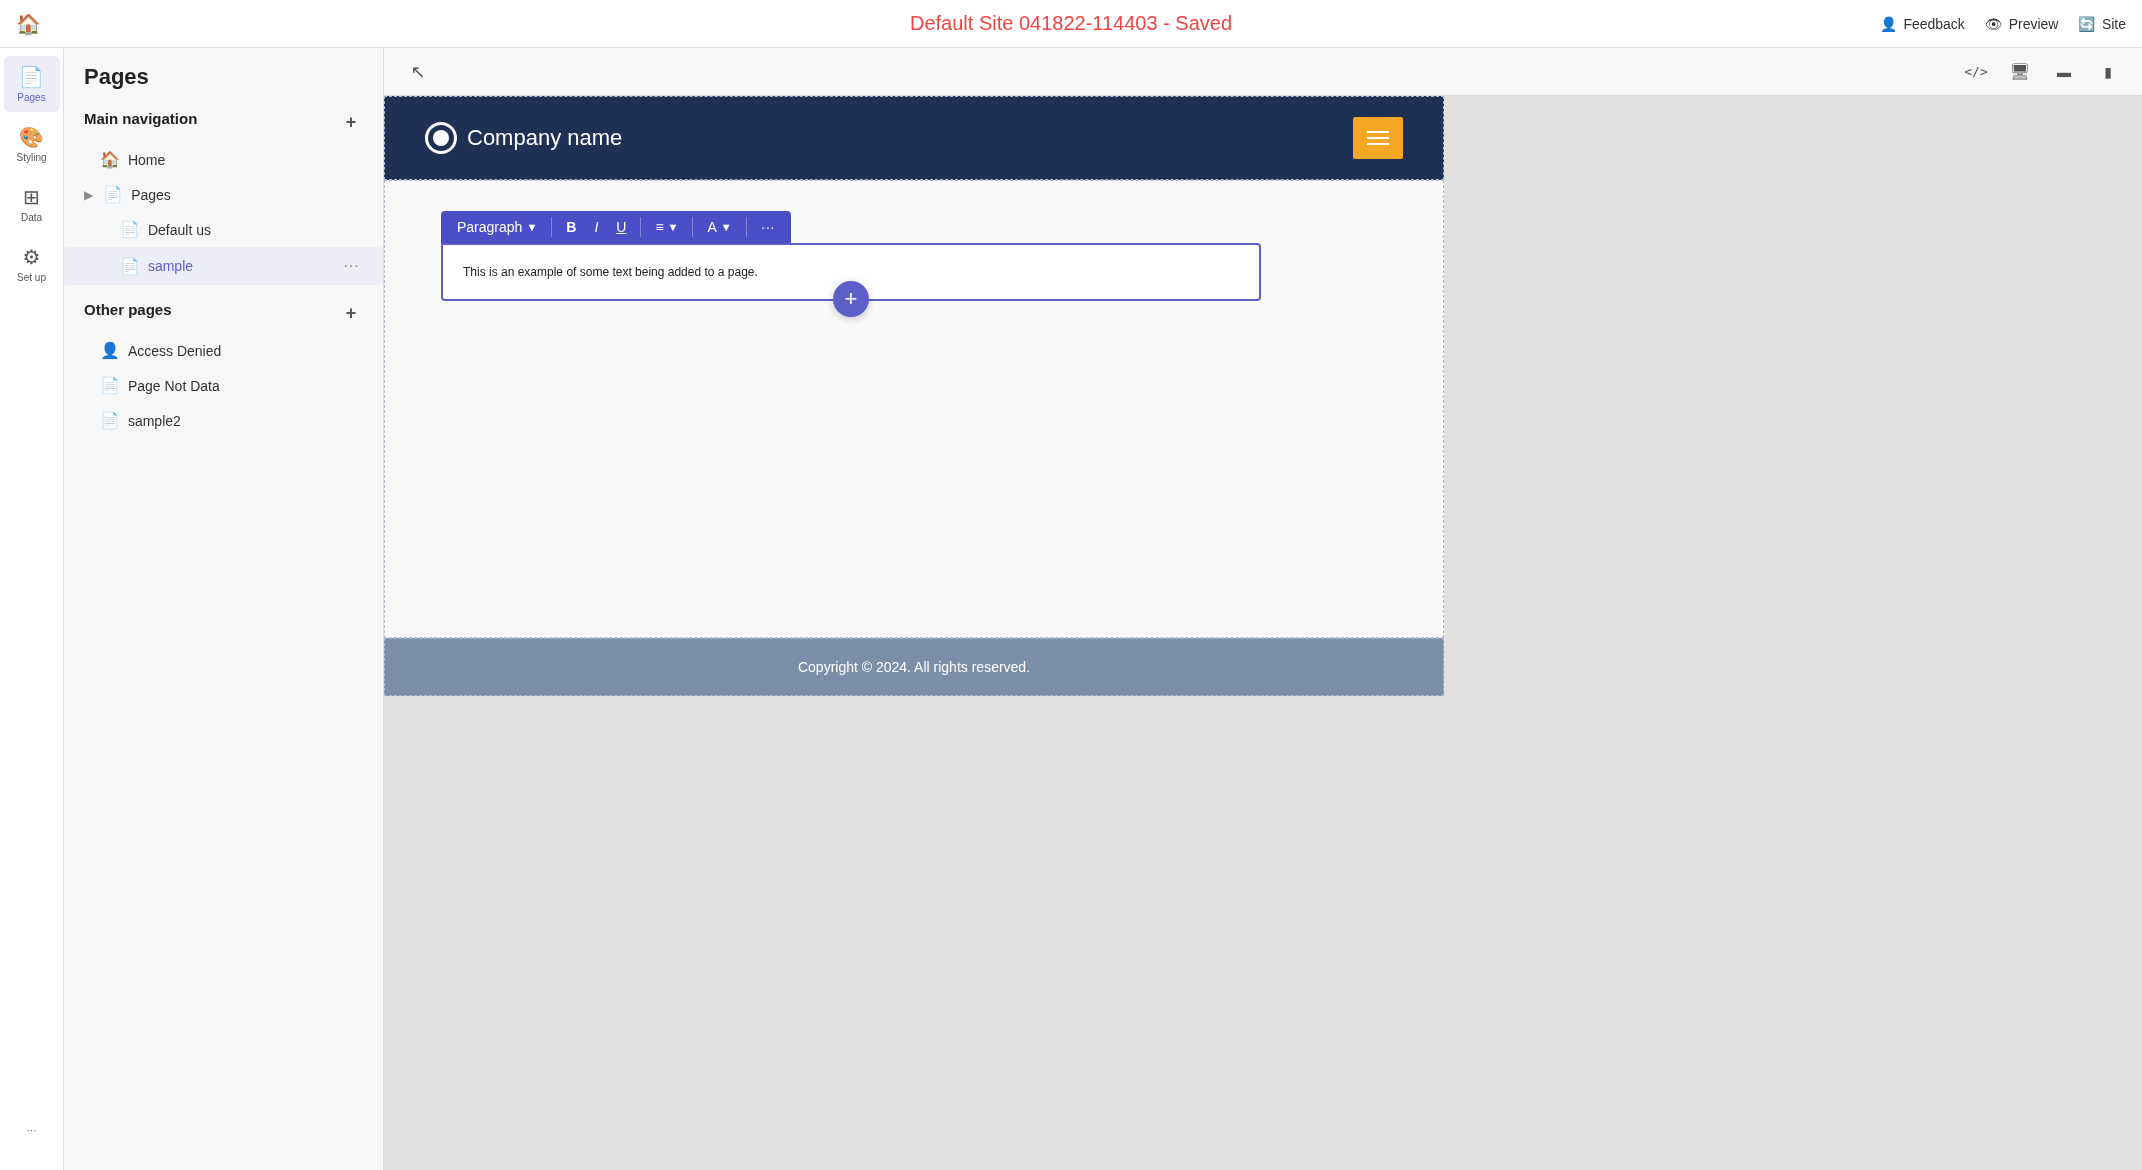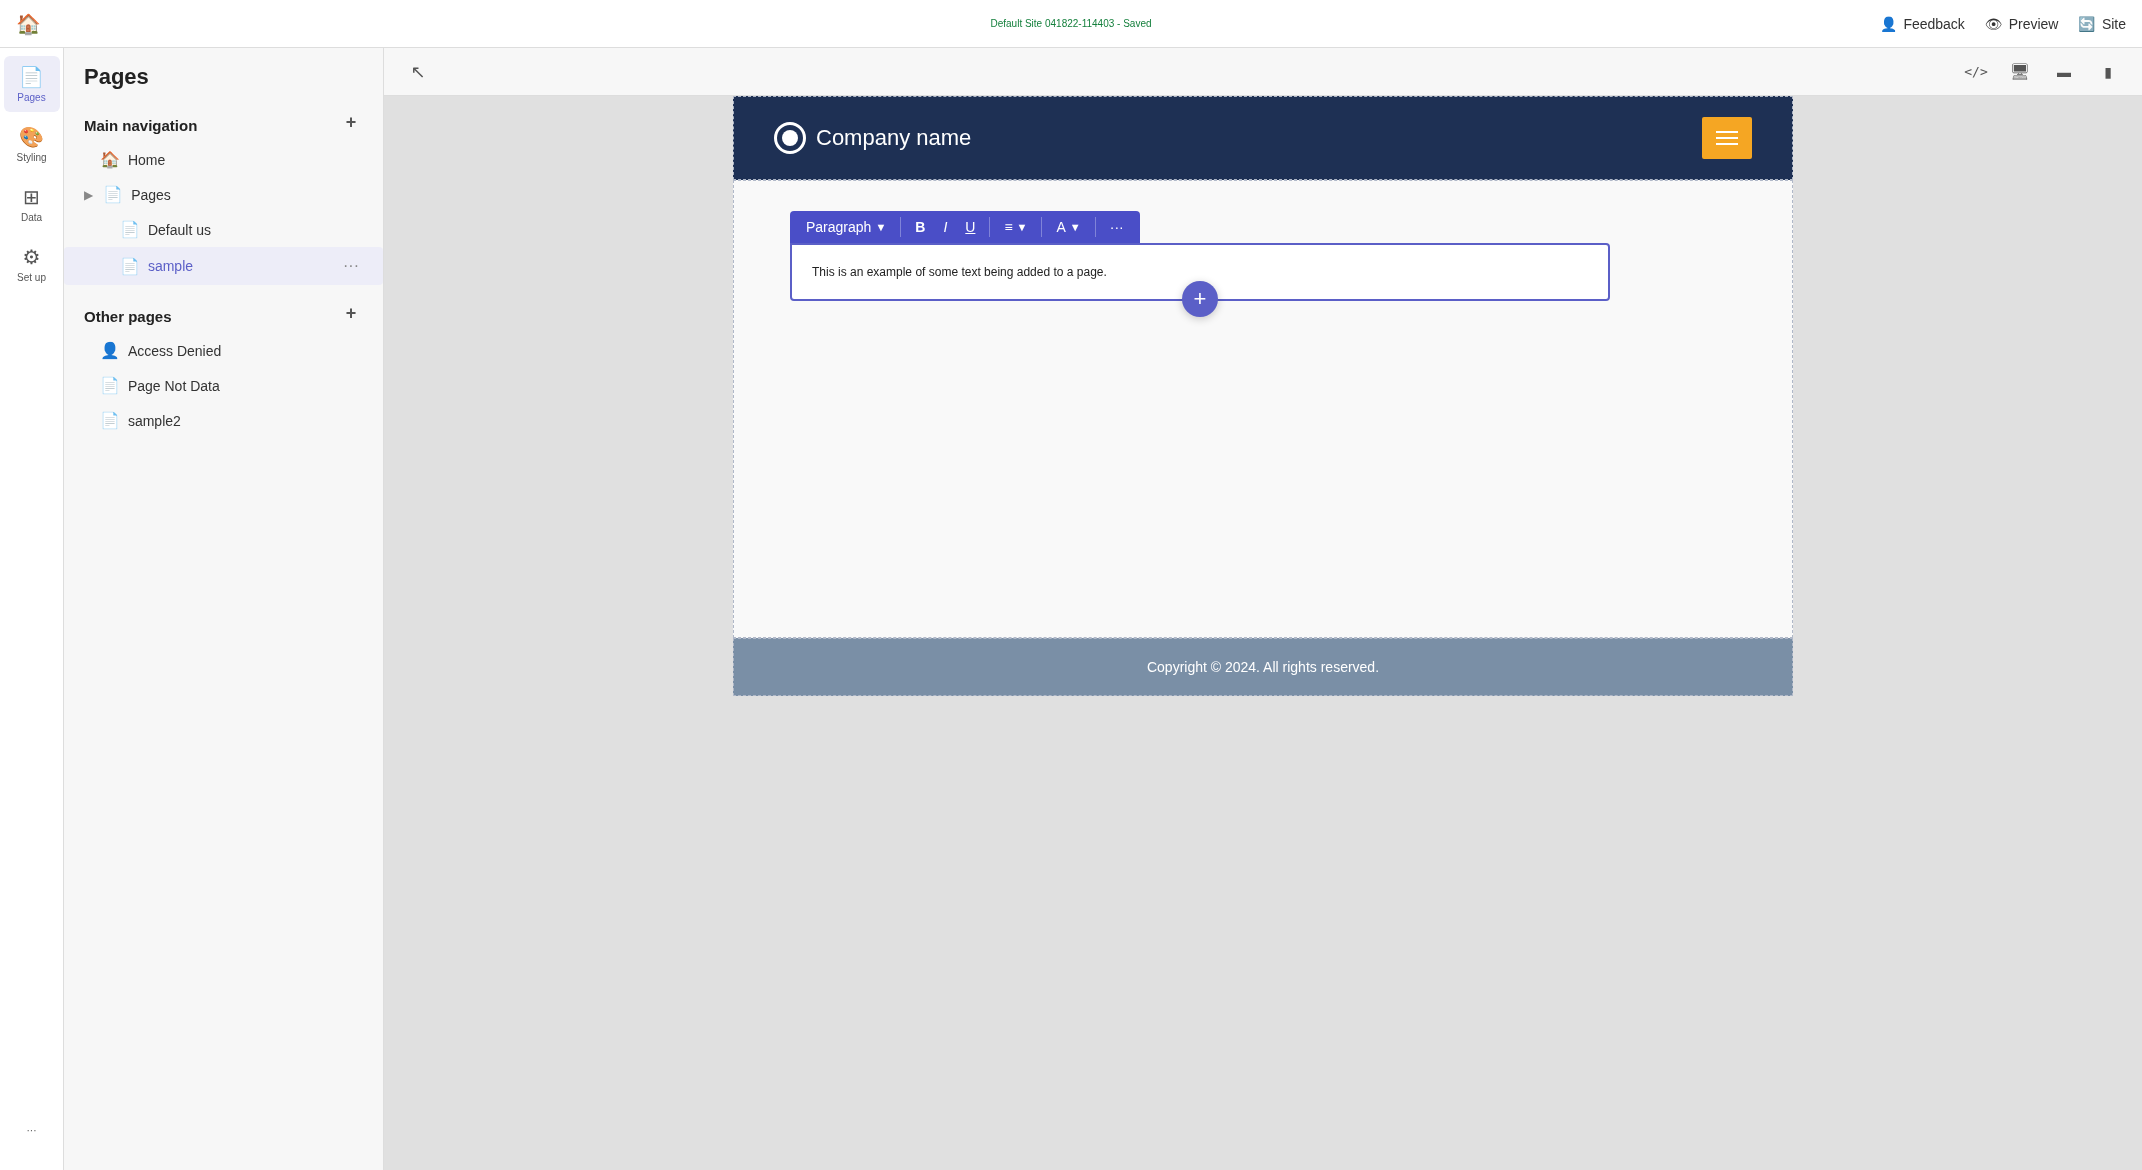--- a/index.html
+++ b/index.html
@@ -11,21 +11,21 @@
       background: #fff;
       border-bottom: 1px solid #ddd;
       display: flex;
       align-items: center;
       justify-content: space-between;
       padding: 0 16px;
       flex-shrink: 0;
       z-index: 10;
     }
     .topbar-left { display: flex; align-items: center; gap: 8px; }
-    .topbar-center { position: absolute; left: 50%; transform: translateX(-50%); font-size: 10px; color: #15803d; }
+    .topbar-center { position: absolute; left: 50%; transform: translateX(-50%); font-size: 20px; color: #ef4444; }
     .topbar-right { display: flex; align-items: center; gap: 20px; margin-left: auto; }
     .topbar-action { display: flex; align-items: center; gap: 6px; font-size: 14px; color: #333; cursor: pointer; }
     .home-icon { color: #5b5fc7; font-size: 20px; }
 
     
     .main-layout {
       display: flex;
       flex: 1;
       overflow: hidden;
     }
@@ -75,21 +75,21 @@
     }
     .pages-panel-header {
       padding: 16px 20px 12px;
       font-size: 22px;
       font-weight: 600;
       color: #222;
     }
     .nav-section { margin-bottom: 8px; }
     .nav-section-header {
       display: flex;
-      align-items: flex-end;
+      align-items: flex-start;
       justify-content: space-between;
       padding: 8px 20px;
       font-size: 15px;
       font-weight: 600;
       color: #222;
     }
     .nav-section-header .add-btn {
       cursor: pointer;
       color: #555;
       font-size: 18px;
@@ -164,21 +164,21 @@
       font-size: 16px;
     }
 
     
     .canvas-scroll {
       flex: 1;
       overflow-y: auto;
       padding: 0;
       display: flex;
       flex-direction: column;
-      align-items: center;
+      align-items: flex-start;
       background: #e0e0e0;
     }
     .canvas-page {
       width: 100%;
       max-width: 1060px;
       background: #fff;
       min-height: 600px;
       display: flex;
       flex-direction: column;
     }

